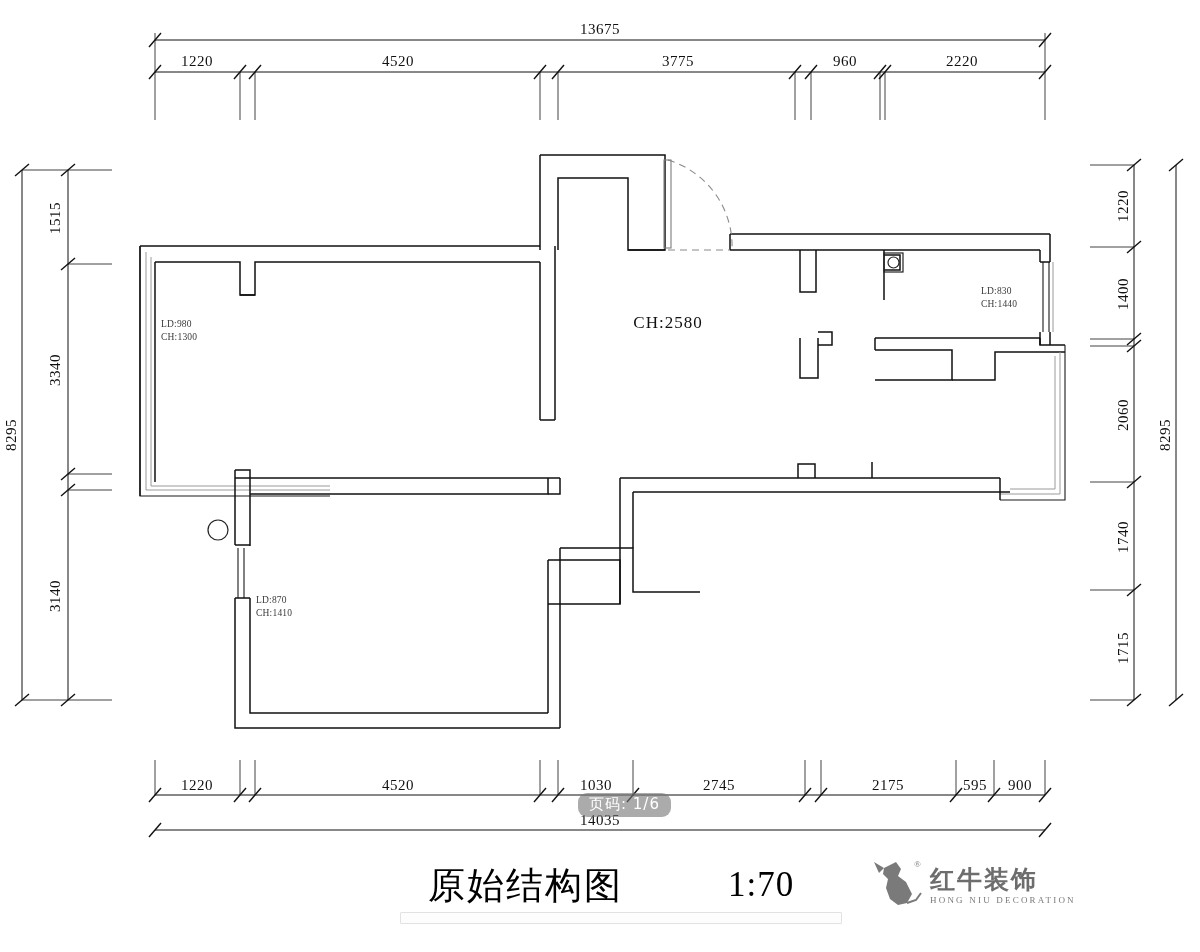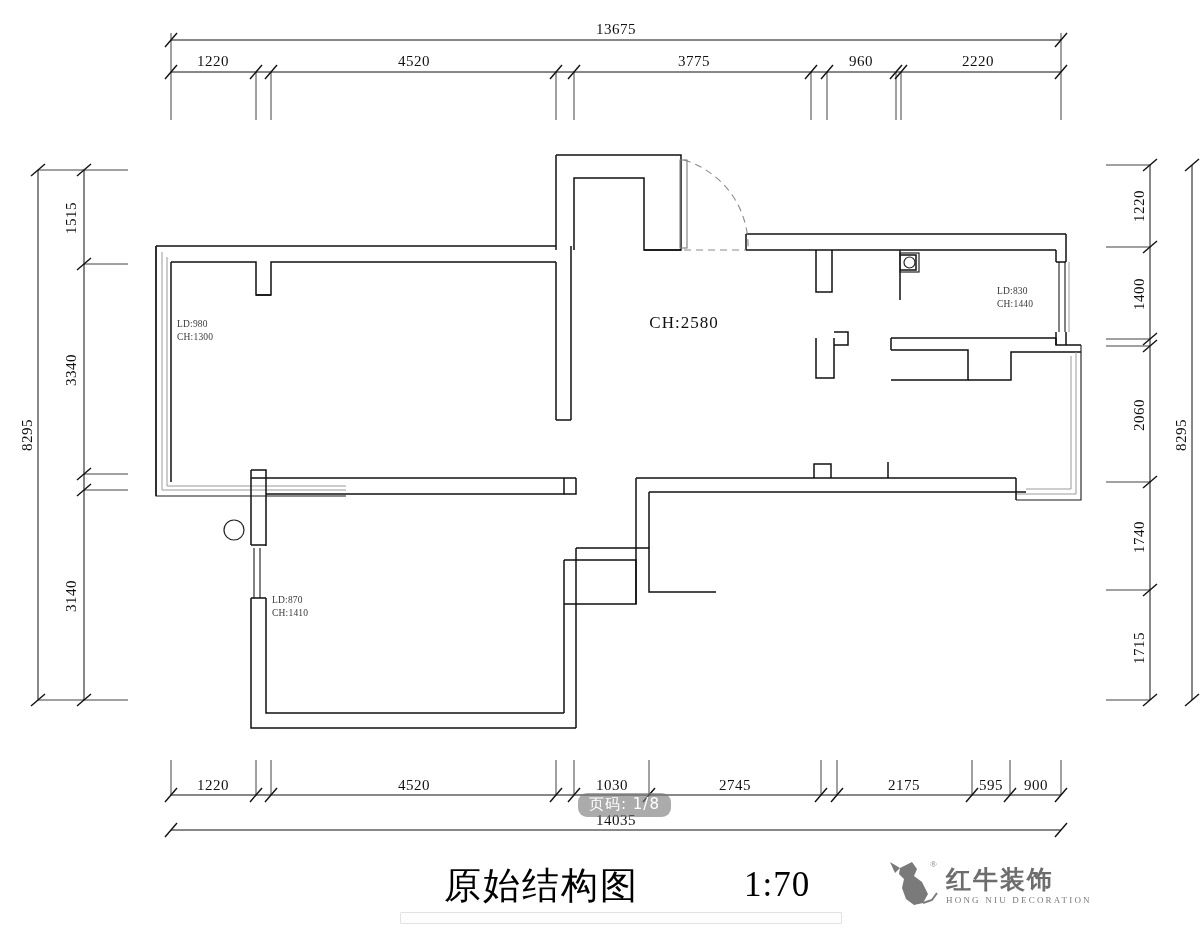--- a/index.html
+++ b/index.html
@@ -15,21 +15,20 @@
     overflow: hidden;
     font-family: "Liberation Serif", "DejaVu Serif", serif;
     color: #1a1a1a;
   }
   #plan-root {
     position: absolute;
     left: 0;
     top: 0;
     width: 1060px;
     height: 952px;
-    padding-left: 16px;
   }
   svg.plan-svg {
     display: block;
     width: 1200px;
     height: 952px;
   }
   .dim-text {
     font-family: "Liberation Serif", "DejaVu Serif", serif;
     font-size: 15px;
     fill: #111111;
@@ -414,17 +413,17 @@
         <path d="M 884 868 L 874 862 L 879 873 Z" fill="#7a7a7a"></path>
         <path d="M 907 903 L 916 900 L 921 893" fill="none" stroke="#7a7a7a" stroke-width="2"></path>
       </g>
       <text class="logo-en" x="914" y="867">®</text>
       <text class="logo-cn" x="930" y="888">红牛装饰</text>
       <text class="logo-en" x="930" y="903">HONG NIU DECORATION</text>
     </g>
 
   </svg>
 
-  <div id="page-badge">页码: 1/8</div>
+  <div id="page-badge">页码: 1/6</div>
 
   <div id="scrollbar-track"></div>
 
 </div>
 
 </body></html>

